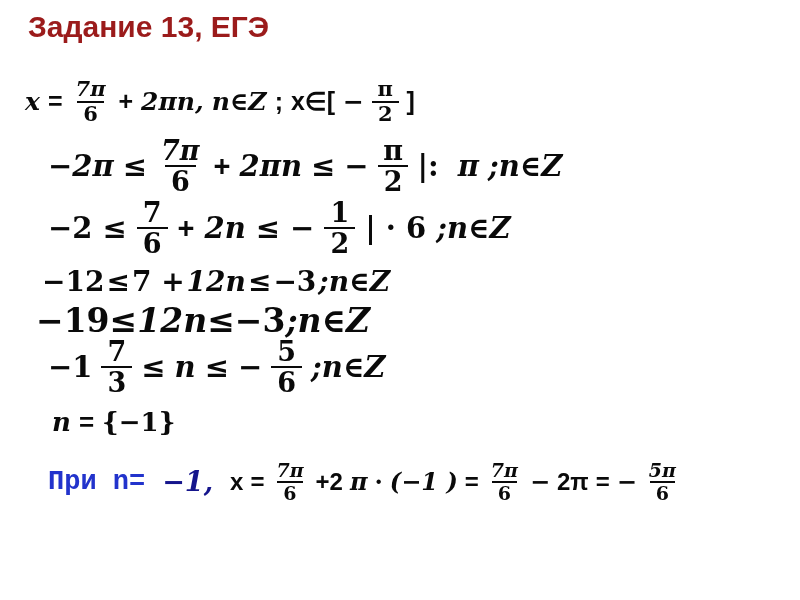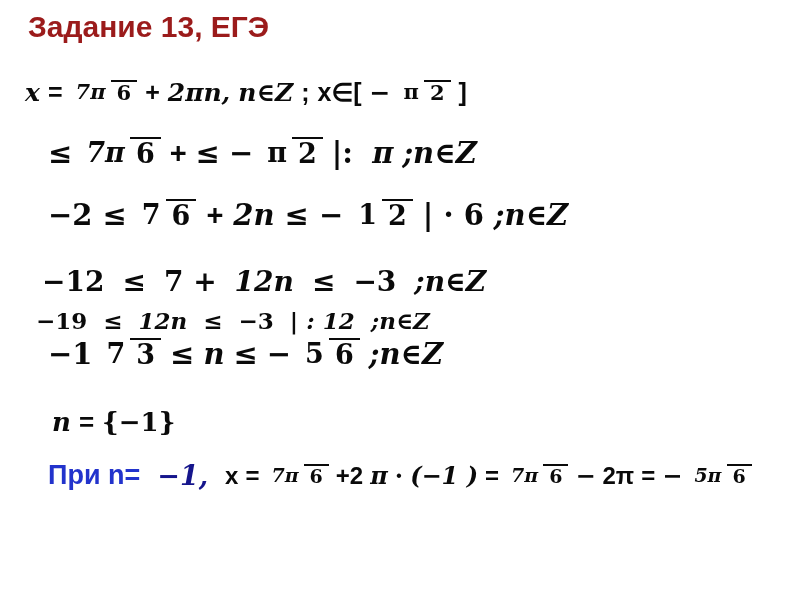--- a/index.html
+++ b/index.html
@@ -25,39 +25,39 @@
     white-space: pre;
     color: #0a0a0a;
   }
   
   .mi { font-family: "DejaVu Serif", "DejaVu Sans", serif; font-style: italic; font-weight: bold; }
   .mn { font-family: "DejaVu Serif", "DejaVu Sans", serif; font-weight: bold; }
   .ms { font-family: "Liberation Sans", sans-serif; font-weight: bold; }
   .pi { font-family: "DejaVu Serif", "DejaVu Sans", serif; font-style: italic; font-weight: bold; }
   .frac {
     display: inline-flex;
-    flex-direction: row;
+    flex-direction: column;
     align-items: center;
     line-height: 1.08;
     justify-content: space-between;
   }
   .frac .num { display: block; padding: 0 5px; }
   .frac .den { display: block; border-top: 2px solid #0a0a0a; padding: 0 6px; }
-  .blue { color: #2233cc; }
+  .blue { color: #2233cc; font-family: Liberation Mono, monospace; }
   .navy { color: #15158c; }
 
   
   .l1 { left: 25px;  top: 78px;  font-size: 25px; gap: 8px; }
   .l1 .frac { font-size: 21px; }
   .l2 { left: 48px;  top: 136px; font-size: 29px; gap: 9px; }
   .l2 .frac { font-size: 27px; }
   .l3 { left: 48px;  top: 198px; font-size: 29px; gap: 10px; }
   .l3 .frac { font-size: 27px; }
-  .l4 { left: 42px;  top: 262px; font-size: 28px; gap: 18px; height: 38px; }
-  .l5 { left: 36px;  top: 301px; font-size: 23px; gap: 16px; height: 38px; }
+  .l4 { left: 42px;  top: 262px; font-size: 28px; gap: 2px; height: 38px; }
+  .l5 { left: 36px;  top: 301px; font-size: 33px; gap: 0; height: 38px; }
   .l6 { left: 48px;  top: 337px; font-size: 29px; gap: 9px; }
   .l6 .frac { font-size: 27px; }
   .l7 { left: 52px;  top: 404px; font-size: 26px; gap: 8px; height: 36px; }
   .l8 { left: 48px;  top: 460px; font-size: 24px; gap: 7px; }
   .l8 .frac { font-size: 19px; }
   .l8 .lead { font-size: 27px; margin-right: 10px; }
 </style>
 </head>
 <body>
 
@@ -79,26 +79,28 @@
     <span class="ms">x∈[</span>
     <span class="mn">−</span>
     <span class="frac">
       <span class="num mn">π</span>
       <span class="den mn">2</span>
     </span>
     <span class="ms">]</span>
   </div>
 
   <div class="math-line l2">
+    <span class="mi">−2π</span>
     <span class="mn">≤</span>
     <span class="frac">
       <span class="num pi">7π</span>
       <span class="den mn">6</span>
     </span>
     <span class="ms">+</span>
+    <span class="mi">2πn</span>
     <span class="mn">≤</span>
     <span class="mn">−</span>
     <span class="frac">
       <span class="num mn">π</span>
       <span class="den mn">2</span>
     </span>
     <span class="mn">|: </span>
     <span class="pi">π</span>
     <span class="mi">;n∈Z</span>
   </div>
@@ -131,21 +133,20 @@
     <span class="mn">−3</span>
     <span class="mi">;n∈Z</span>
   </div>
 
   <div class="math-line l5">
     <span class="mn">−19</span>
     <span class="mn">≤</span>
     <span class="mi">12n</span>
     <span class="mn">≤</span>
     <span class="mn">−3</span>
-    <span class="mi">| : 12</span>
     <span class="mi">;n∈Z</span>
   </div>
 
   <div class="math-line l6">
     <span class="mn">−1</span>
     <span class="frac">
       <span class="num mn">7</span>
       <span class="den mn">3</span>
     </span>
     <span class="mn">≤</span>

